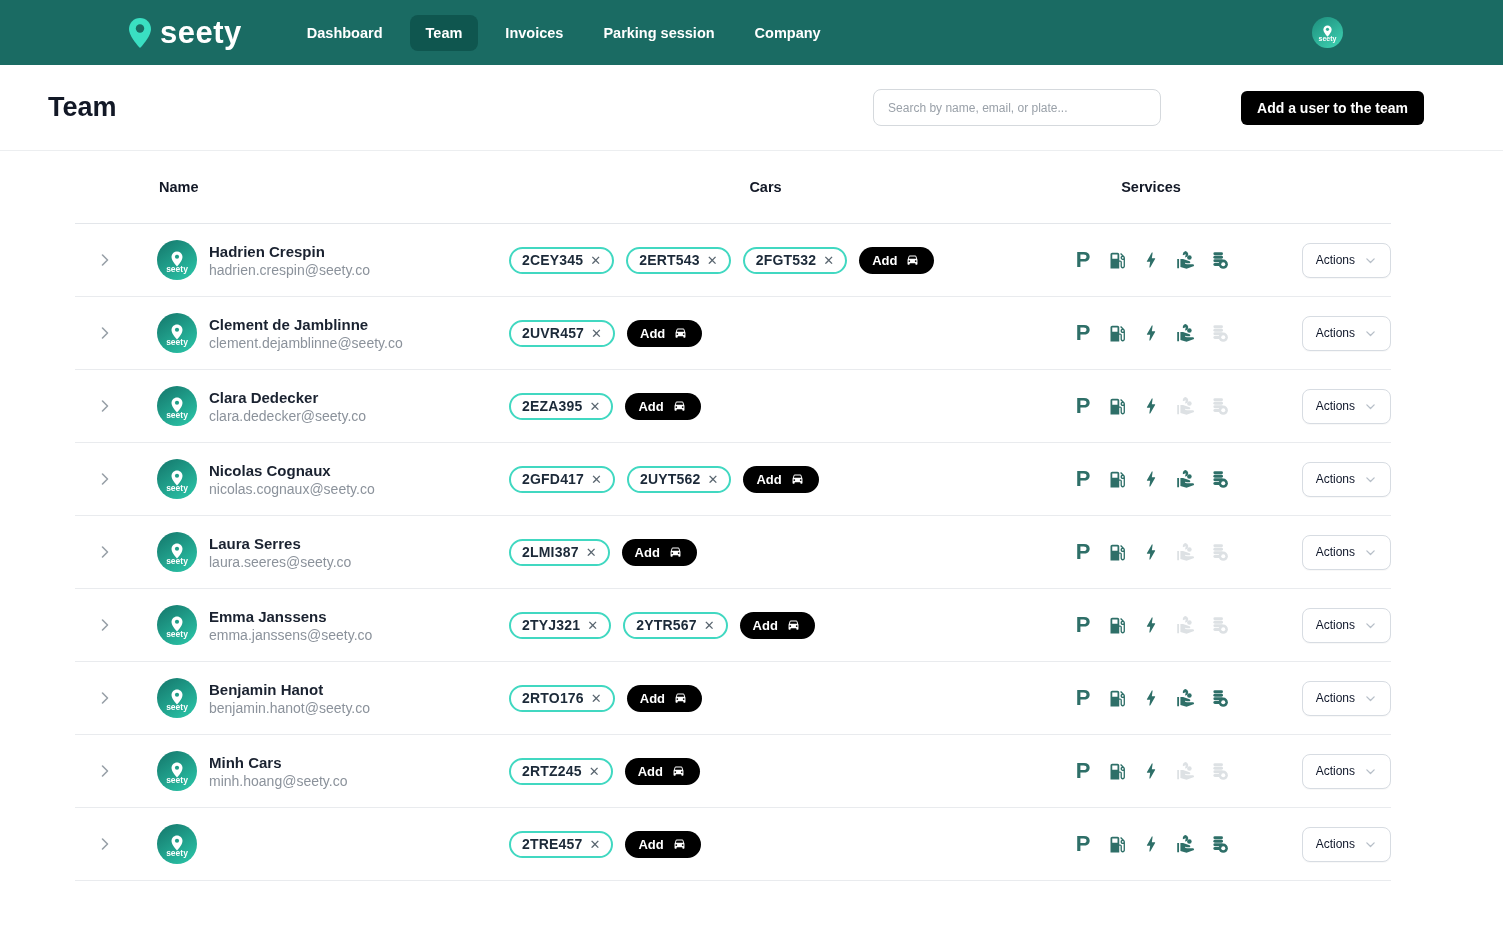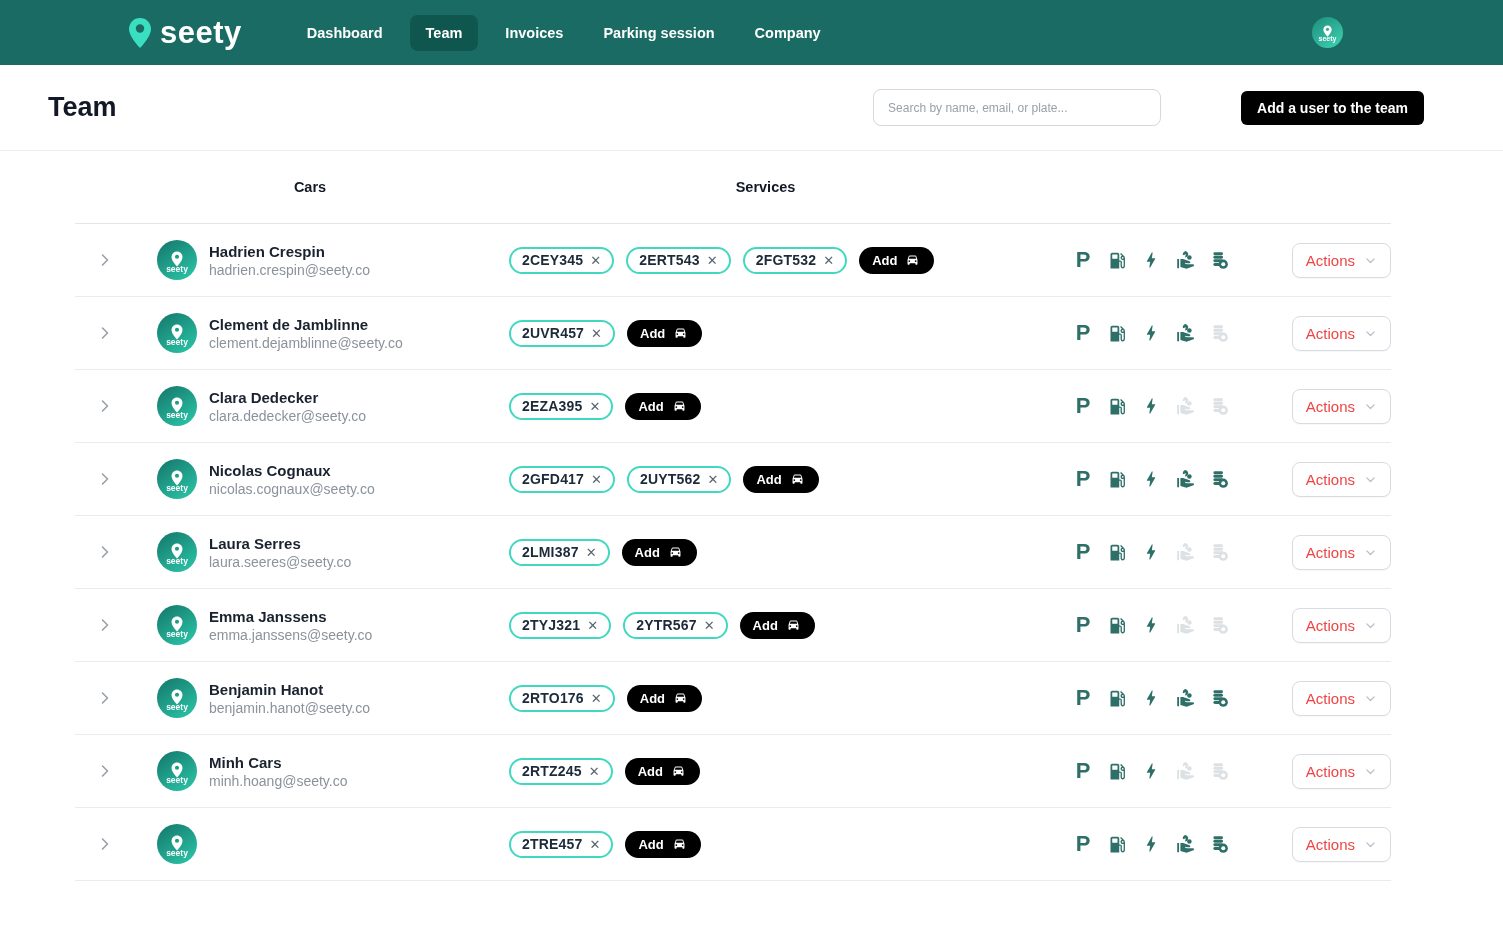--- a/index.html
+++ b/index.html
@@ -64,21 +64,21 @@
   .cell-services { display:flex; align-items:center; justify-content:center; gap:11px; }
   .svc { display:flex; align-items:center; justify-content:center; width:23px; height:23px; }
   .svc-on { color:#2e6f68; }
   .svc-off { color:#dde1e4; }
   .svc .pletter { font-size:22px; font-weight:800; line-height:1; color:currentColor; }
 
   .cell-actions { display:flex; justify-content:flex-end; }
   .actions-btn { display:inline-flex; align-items:center; gap:9px; height:35px; padding:0 13px;
     background:#fff; border:1px solid #d7dce2; border-radius:8px; cursor:pointer; font-family:inherit;
     box-shadow:0 1px 1px rgba(16,24,40,.03); }
-  .actions-btn .lbl { font-size:15px; color:#ef4444; }
+  .actions-btn .lbl { font-size:12px; color:#0f172a; }
   .actions-btn svg { display:block; }
 </style>
 </head>
 <body>
 
 <div class="navbar">
   <div class="logo">
     <span class="logo-pin">
       <svg width="24" height="32" viewBox="0 0 24 32" fill="none">
         <path d="M12 1C5.9 1 1 5.9 1 12c0 8 11 19 11 19s11-11 11-19C23 5.9 18.1 1 12 1z" fill="#3adfc2"></path>
@@ -105,20 +105,21 @@
 
 <div class="page-header">
   <h1 class="page-title">Team</h1>
   <input class="search-box" type="text" placeholder="Search by name, email, or plate..." style="">
   <button class="add-user-btn">Add a user to the team</button>
 </div>
 
 <div class="table-wrap">
   <div class="grid-row thead">
     <div></div>
+    <div class="th th-name">Name</div>
     <div class="th th-cars">Cars</div>
     <div class="th th-services">Services</div>
     <div></div>
   </div>
   <div>
   <div class="grid-row trow">
     <div class="cell-expand">
       <button class="expander">
         <svg width="16" height="16" viewBox="0 0 16 16" fill="none">
           <path d="M5.5 3l5 5-5 5" stroke="#98a0a8" stroke-width="1.6" stroke-linecap="round" stroke-linejoin="round"></path>

